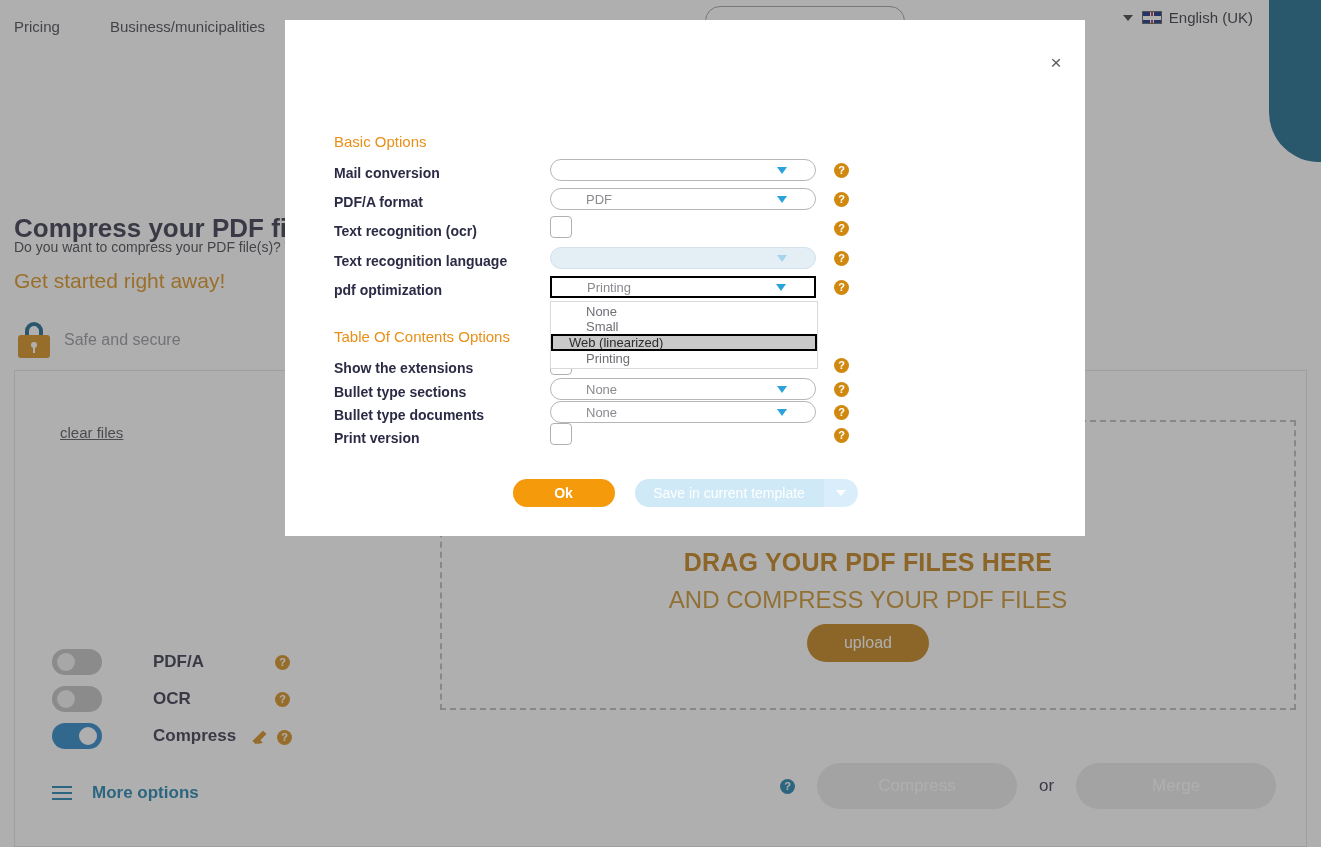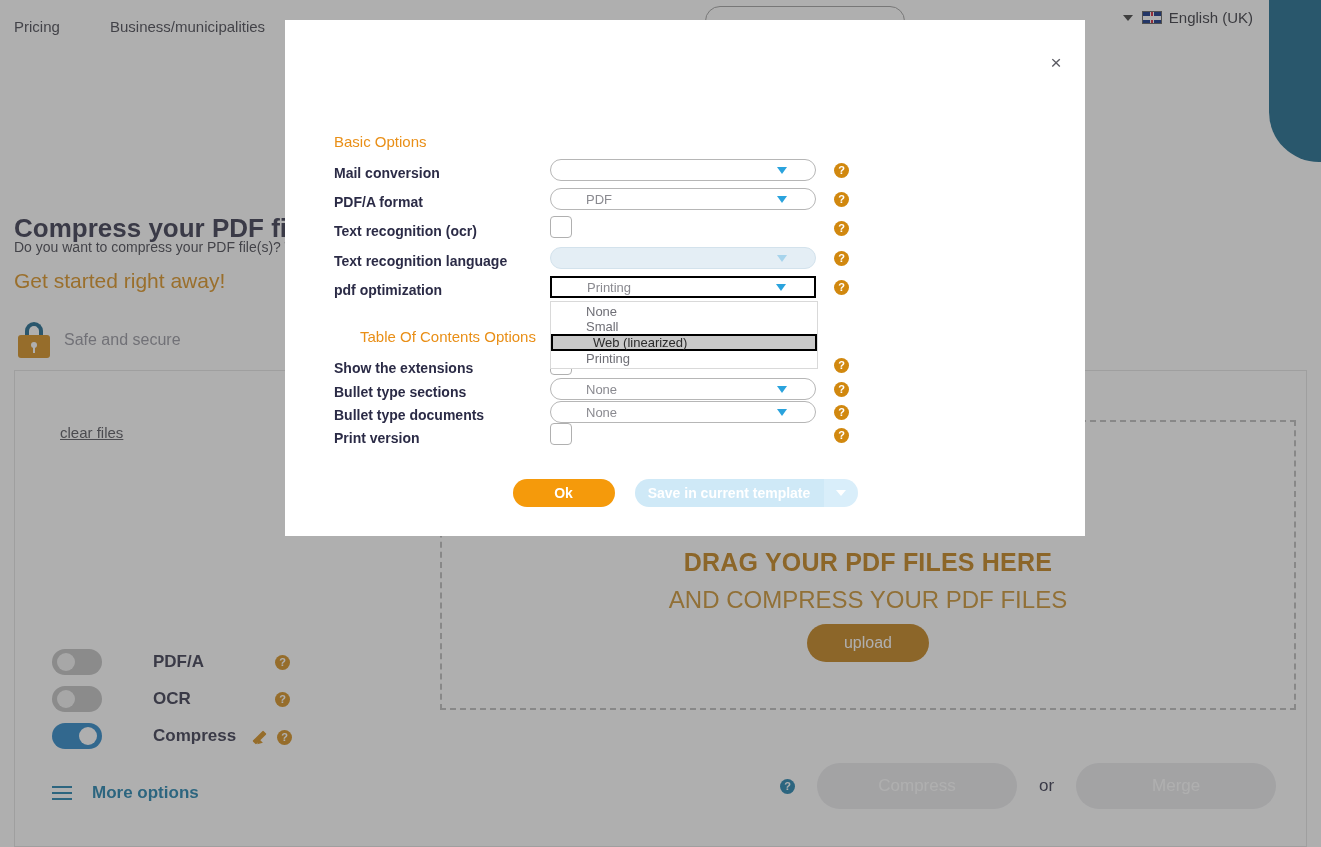--- a/index.html
+++ b/index.html
@@ -291,21 +291,21 @@
   }
   .tab.active { text-decoration: underline; }
   #tab-general { left: 167px; top: 0; }
   #tab-templates { left: 555px; top: 0; }
 
   .section-title {
     position: absolute;
     font-size: 15px; font-weight: normal; color: #e98f17;
   }
   #sec-basic { left: 49px; top: 113px; }
-  #sec-toc { left: 49px; top: 308px; margin-left: 26px; }
+  #sec-toc { left: 49px; top: 308px; }
 
   .frow { position: absolute; left: 49px; width: 720px; height: 24px; }
   .flabel {
     position: absolute; left: 0; top: 2px;
     font-size: 14px; color: #2b2b46; font-weight: bold;
     white-space: nowrap;
   }
   .fselect {
     position: absolute; left: 216px; top: -4px;
     width: 266px; height: 22px;
@@ -352,21 +352,21 @@
     height: 15px; line-height: 15px;
     padding-left: 35px;
     font-size: 13px; color: #6f6f76;
     cursor: pointer;
   }
   .dd-item.selected {
     background: #c9c9c9;
     border: 2px solid #000000;
     color: #2b2b2b;
     height: 17px; line-height: 13px;
-    padding-left: 40px;
+    padding-left: 16px;
   }
 
   .modal-actions {
     position: absolute; left: 0; top: 459px; width: 800px;
     display: flex; justify-content: center; align-items: center; gap: 20px;
   }
   .btn-ok {
     width: 102px; height: 28px; border-radius: 14px;
     background: #f59a0b; color: #ffffff;
     font-size: 14px; font-weight: bold;
@@ -374,21 +374,21 @@
     font-family: "Liberation Sans", sans-serif;
   }
   .btn-save-group {
     display: flex; align-items: stretch;
     width: 223px; height: 28px;
     border-radius: 14px; overflow: hidden;
   }
   .btn-save {
     flex: 1;
     background: #cfe9f7; color: #ffffff;
-    font-size: 14px; font-weight: bold;
+    font-size: 14px; font-weight: normal;
     border: none;
     display: flex; align-items: center; justify-content: center;
     font-family: "Liberation Sans", sans-serif;
   }
   .btn-save-caret {
     width: 34px;
     background: #d9eefa;
     display: flex; align-items: center; justify-content: center;
     border: none; cursor: pointer;
   }

